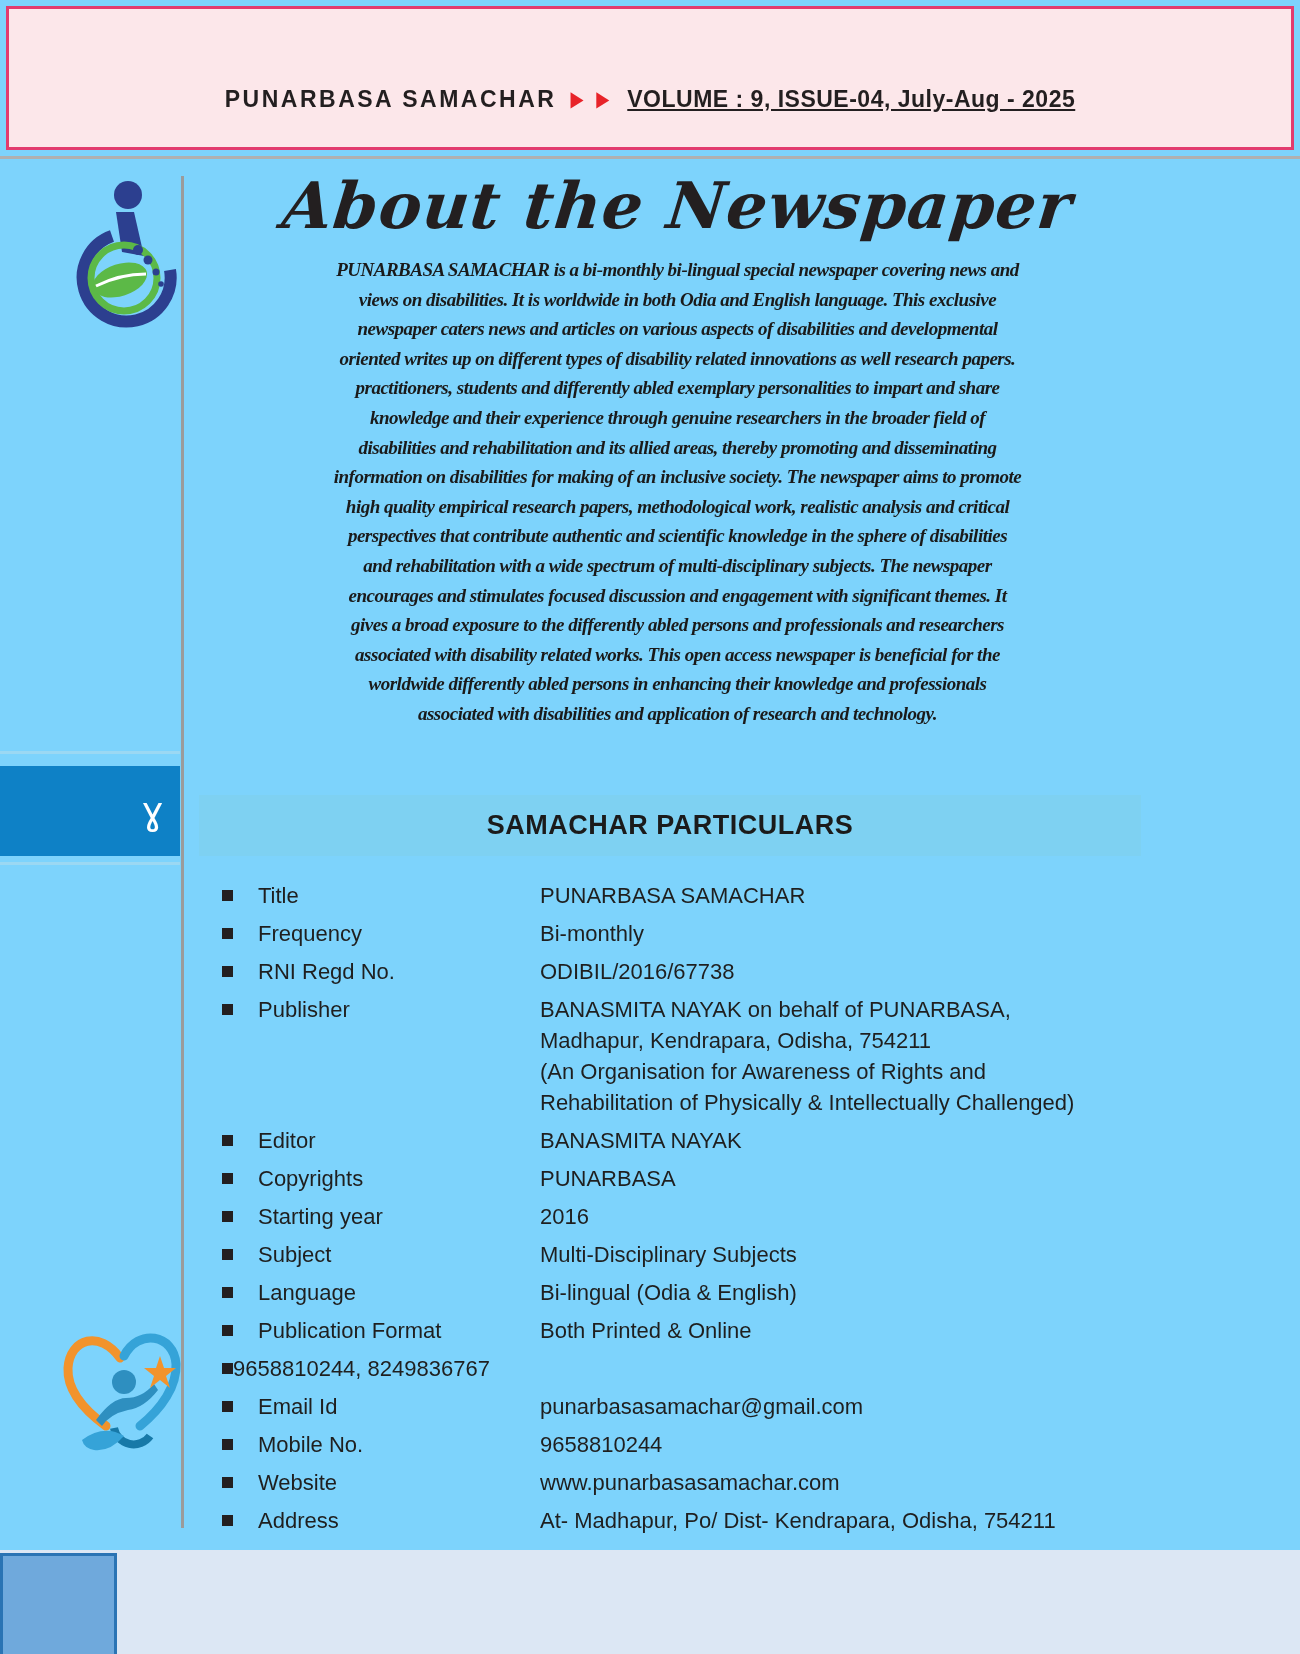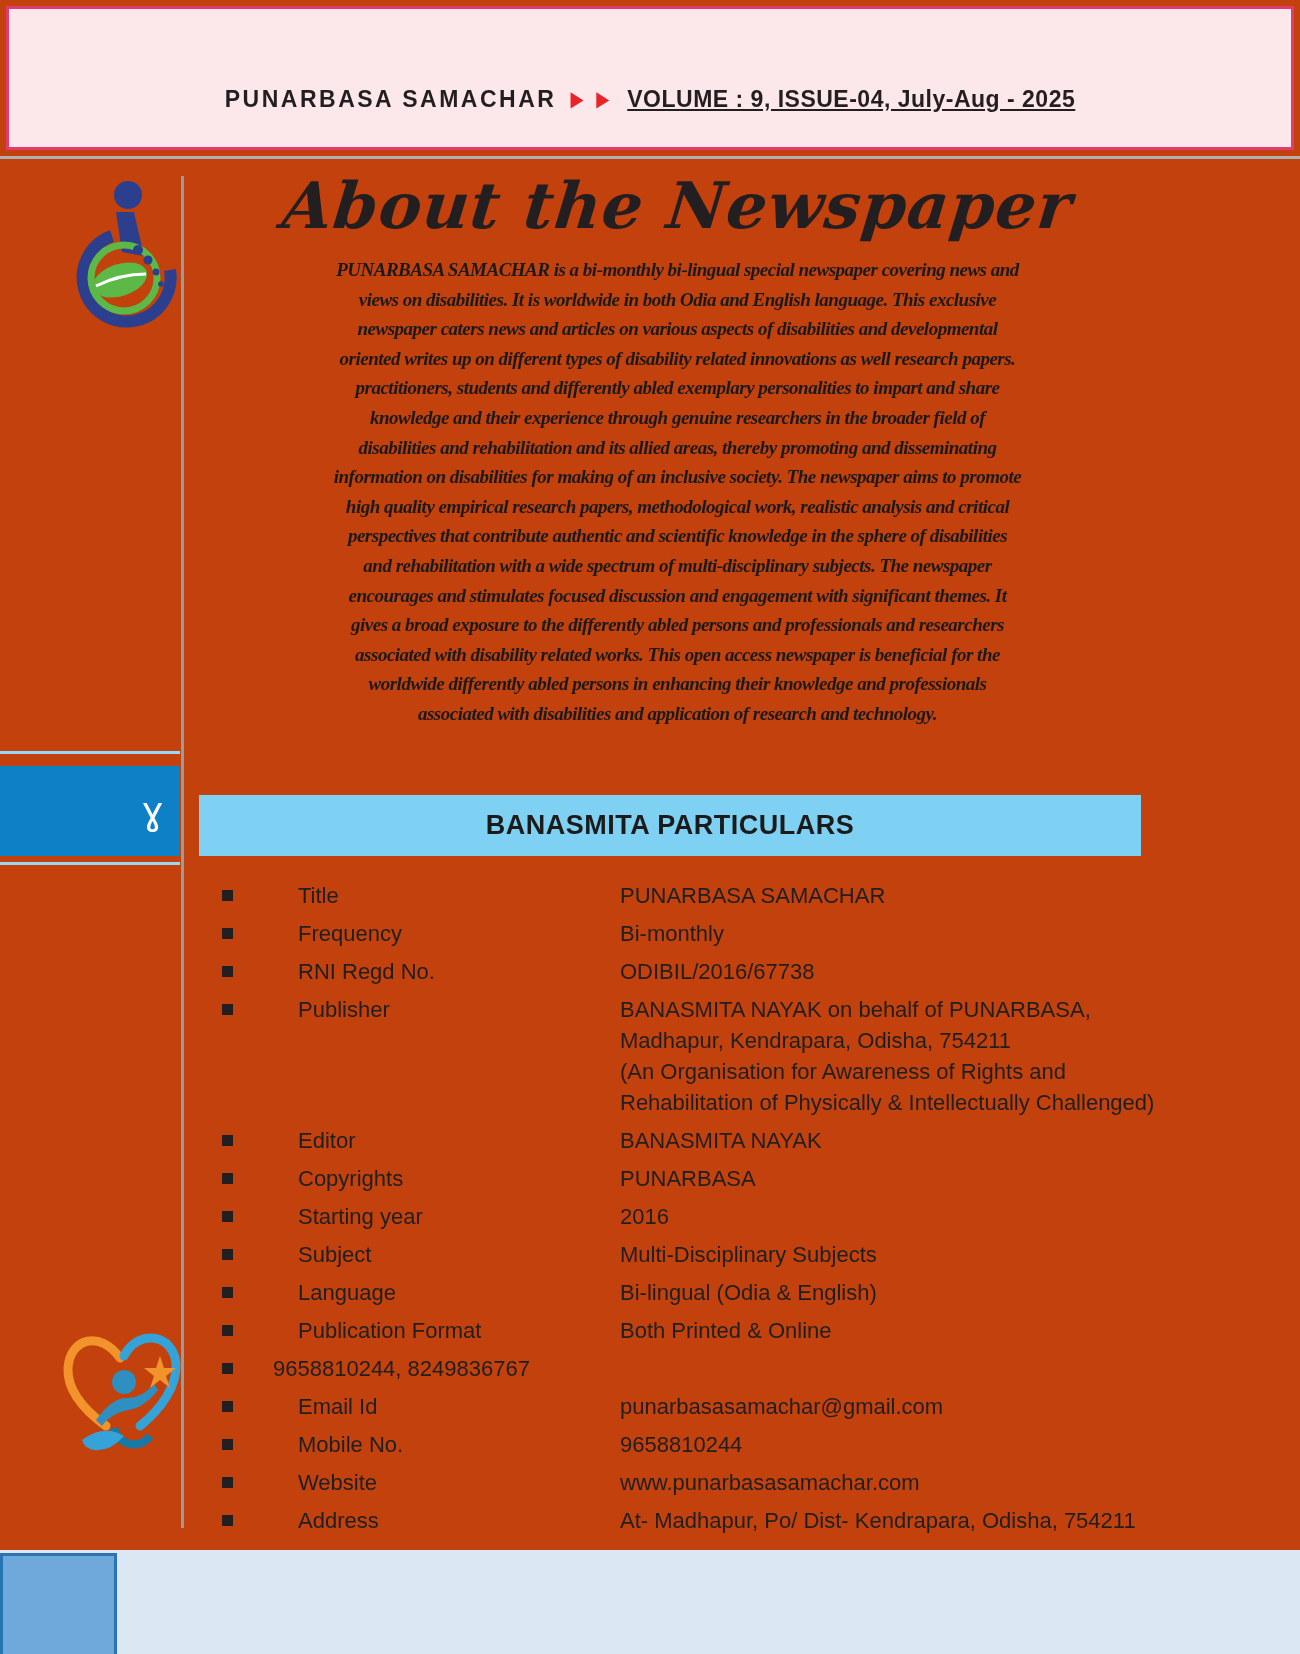--- a/index.html
+++ b/index.html
@@ -1,17 +1,17 @@
 <!DOCTYPE html>
 <html><head>
 <meta charset="utf-8">
 <style>
   html,body{margin:0;padding:0;background:#ffffff;}
   body{font-family:"Liberation Sans",sans-serif;color:#1f1f1f;}
-  #page{position:relative;width:1300px;height:1654px;background:#c2410c;overflow:hidden;}
+  #page{position:relative;width:1300px;height:1654px;background:#7dd3fc;overflow:hidden;}
 
   
   .masthead{position:absolute;left:6px;top:6px;width:1282px;height:138px;
     background:#fce7ea;border:3px solid #e23b6e;display:flex;align-items:center;justify-content:center;}
   .masthead-inner{display:flex;align-items:center;gap:14px;margin-top:42px;}
   .masthead-title{font-weight:bold;font-size:23px;letter-spacing:2.5px;color:#231f20;}
   .masthead-arrows{color:#e82329;font-size:17px;letter-spacing:4px;transform:scaleY(1.25);}
   .masthead-volume{font-weight:bold;font-size:23px;letter-spacing:0.5px;color:#231f20;text-decoration:underline;}
 
   .top-rule{position:absolute;left:0;top:156px;width:1300px;height:3px;background:#b0b0b0;}
@@ -35,21 +35,21 @@
   .para-line{white-space:nowrap;font-family:"Liberation Serif",serif;font-style:italic;font-weight:bold;
     font-size:19px;line-height:29.6px;color:#1a1a1a;letter-spacing:-0.5px;}
 
   
   .banner{position:absolute;left:199px;top:795px;width:942px;height:61px;background:#7ed1f2;
     display:flex;align-items:center;justify-content:center;}
   .banner-text{font-weight:bold;font-size:27px;letter-spacing:0.5px;color:#1b1b1b;}
 
   
   .plist{position:absolute;left:200px;top:880px;width:955px;}
-  .prow{display:flex;align-items:flex-start;margin-bottom:7px;gap:40px;}
+  .prow{display:flex;align-items:flex-start;margin-bottom:7px;}
   .bullet{flex:0 0 auto;width:11px;height:11px;background:#231f20;margin:10px 0 0 22px;}
   .plabel{flex:0 0 auto;width:282px;margin-left:25px;font-size:22px;line-height:31px;color:#1f1f1f;}
   .pvalue{flex:1 1 auto;font-size:22px;line-height:31px;color:#1f1f1f;white-space:pre-line;}
 
   
   .footer-band{position:absolute;left:0;top:1550px;width:1300px;height:104px;background:#dce7f4;}
   .footer-square{position:absolute;left:0;top:1553px;width:111px;height:110px;background:#6fa9dc;border:3px solid #2a74b4;}
 </style>
 </head>
 <body>
@@ -104,21 +104,21 @@
         <div class="para-line">and rehabilitation with a wide spectrum of multi-disciplinary subjects. The newspaper</div>
         <div class="para-line">encourages and stimulates focused discussion and engagement with significant themes. It</div>
         <div class="para-line">gives a broad exposure to the differently abled persons and professionals and researchers</div>
         <div class="para-line">associated with disability related works. This open access newspaper is beneficial for the</div>
         <div class="para-line">worldwide differently abled persons in enhancing their knowledge and professionals</div>
         <div class="para-line">associated with disabilities and application of research and technology.</div>
       </div>
   </div>
 
   <div class="banner">
-    <span class="banner-text">BANASMITA PARTICULARS</span>
+    <span class="banner-text">SAMACHAR PARTICULARS</span>
   </div>
 
   <div class="plist">
     <div class="prow">
       <span class="bullet"></span>
       <span class="plabel">Title</span>
       <span class="pvalue">PUNARBASA SAMACHAR</span>
     </div>
 
     <div class="prow">

